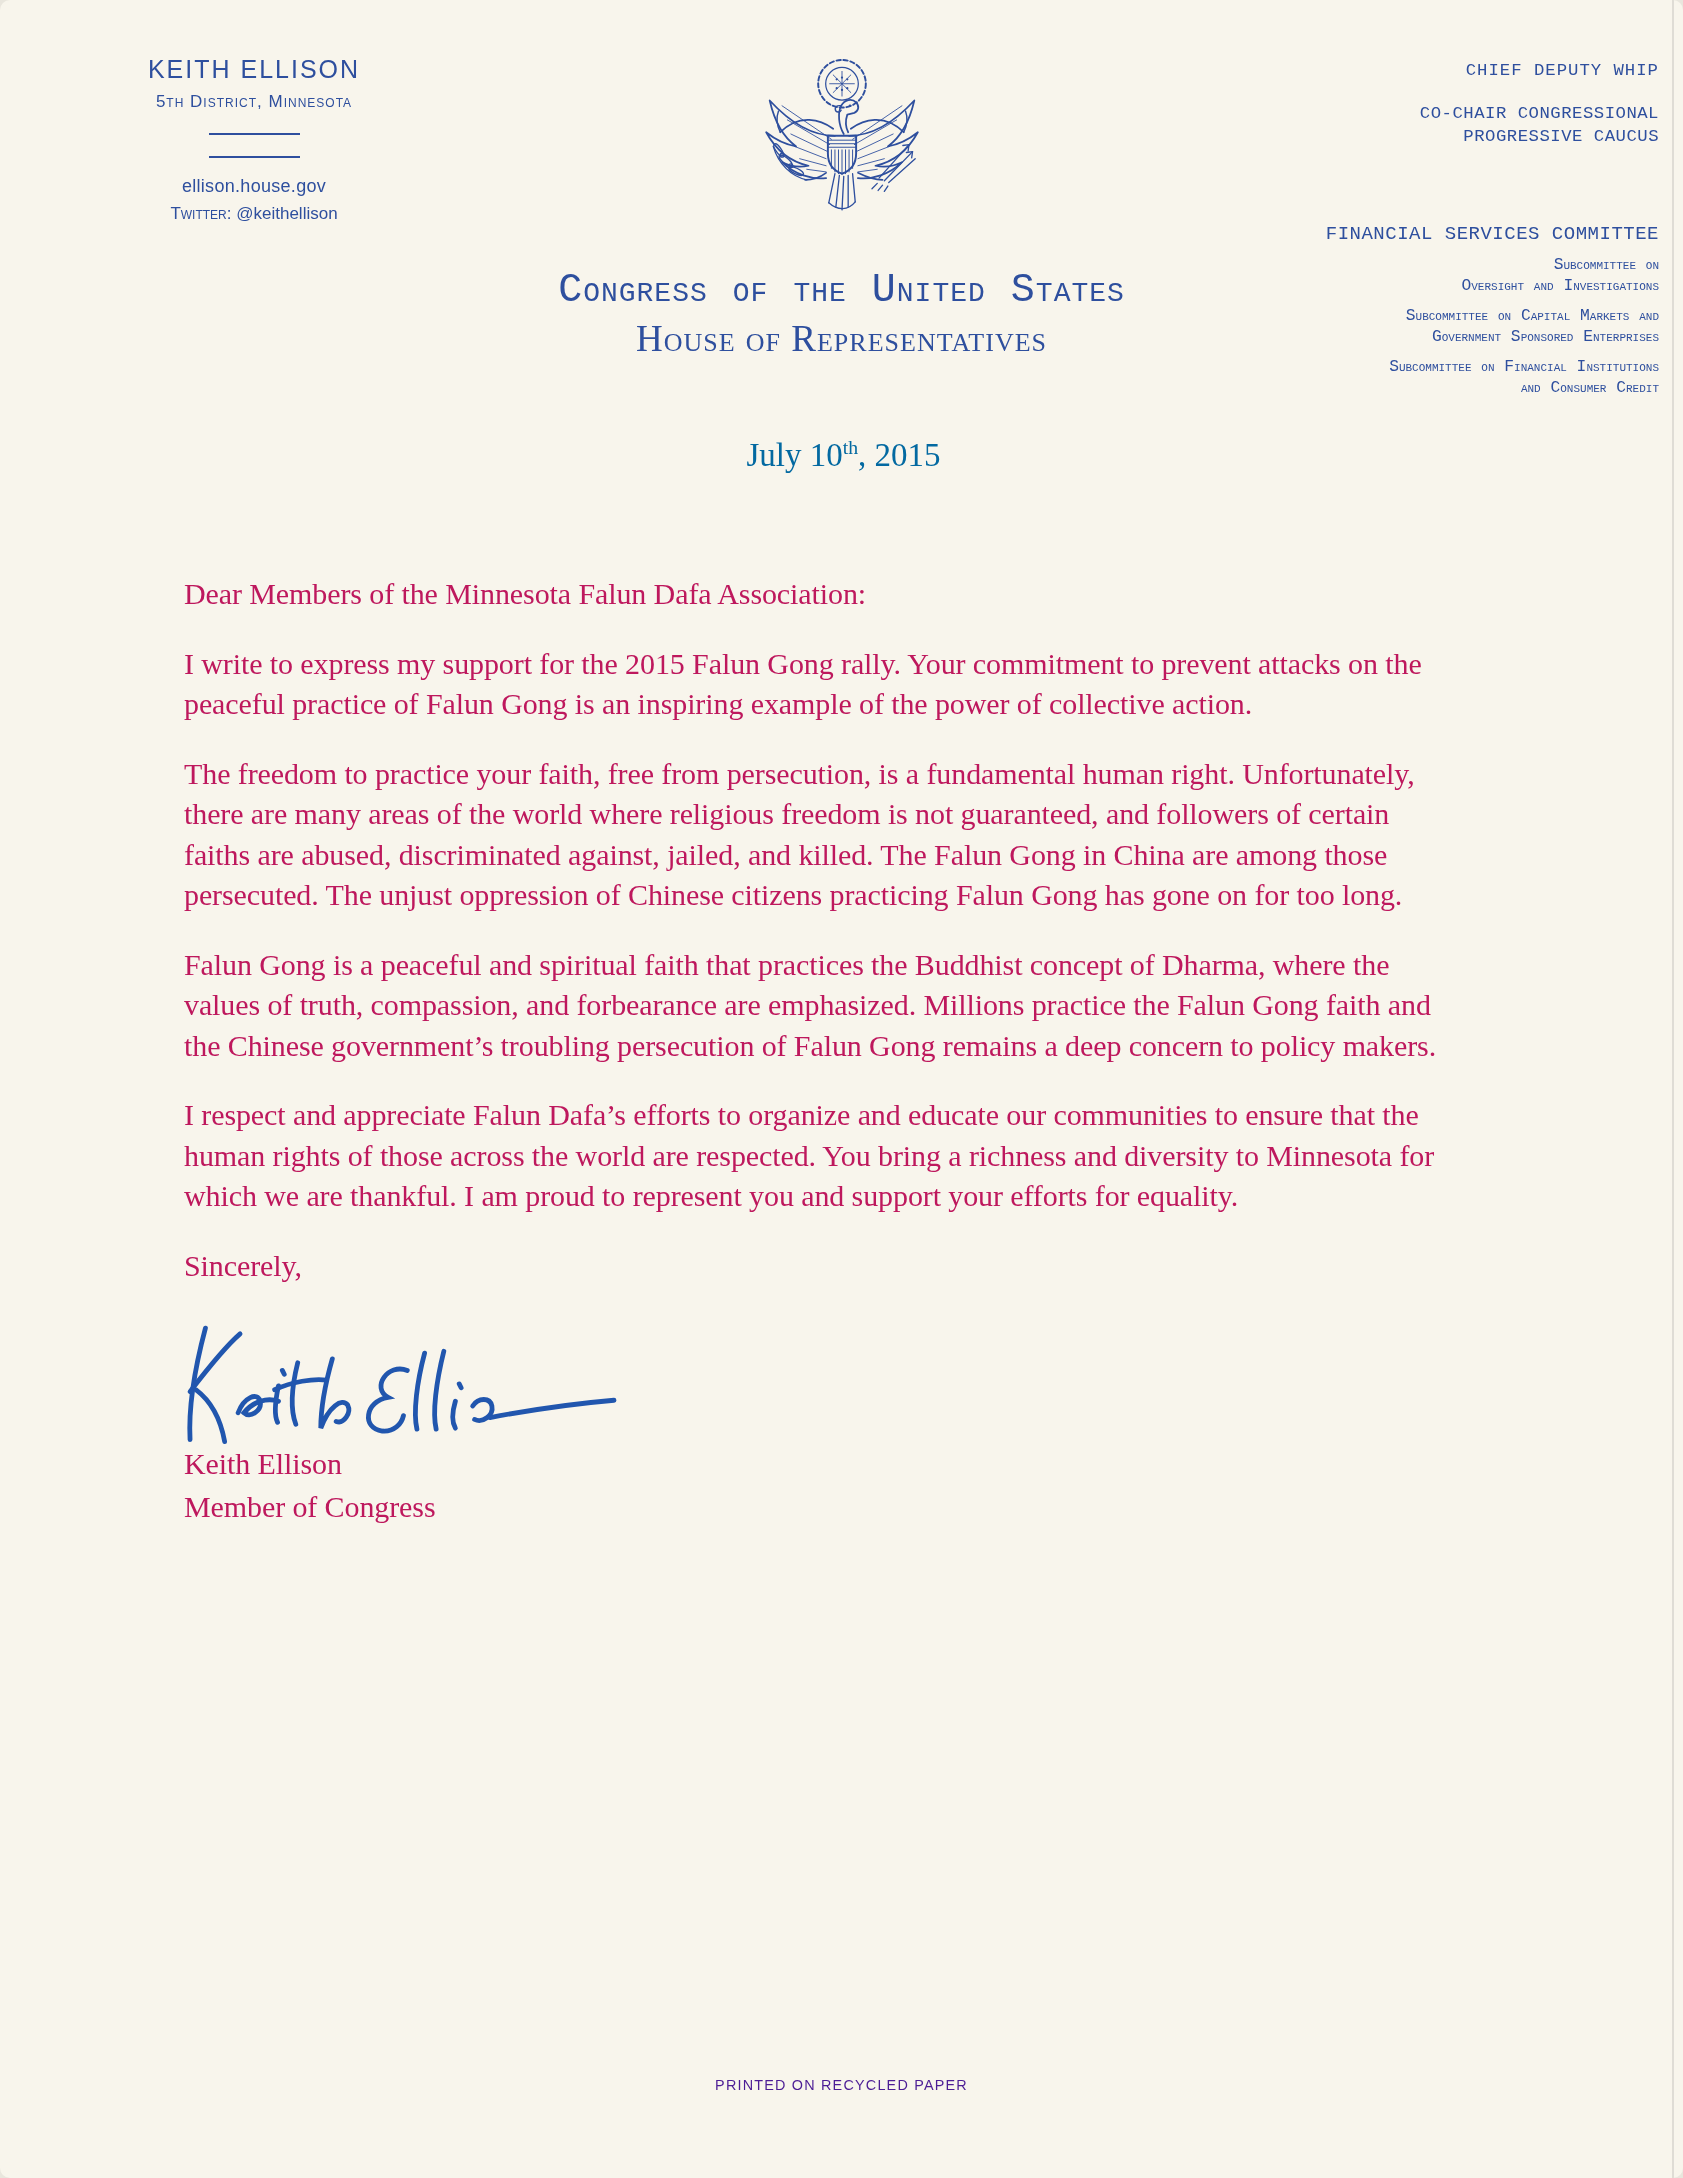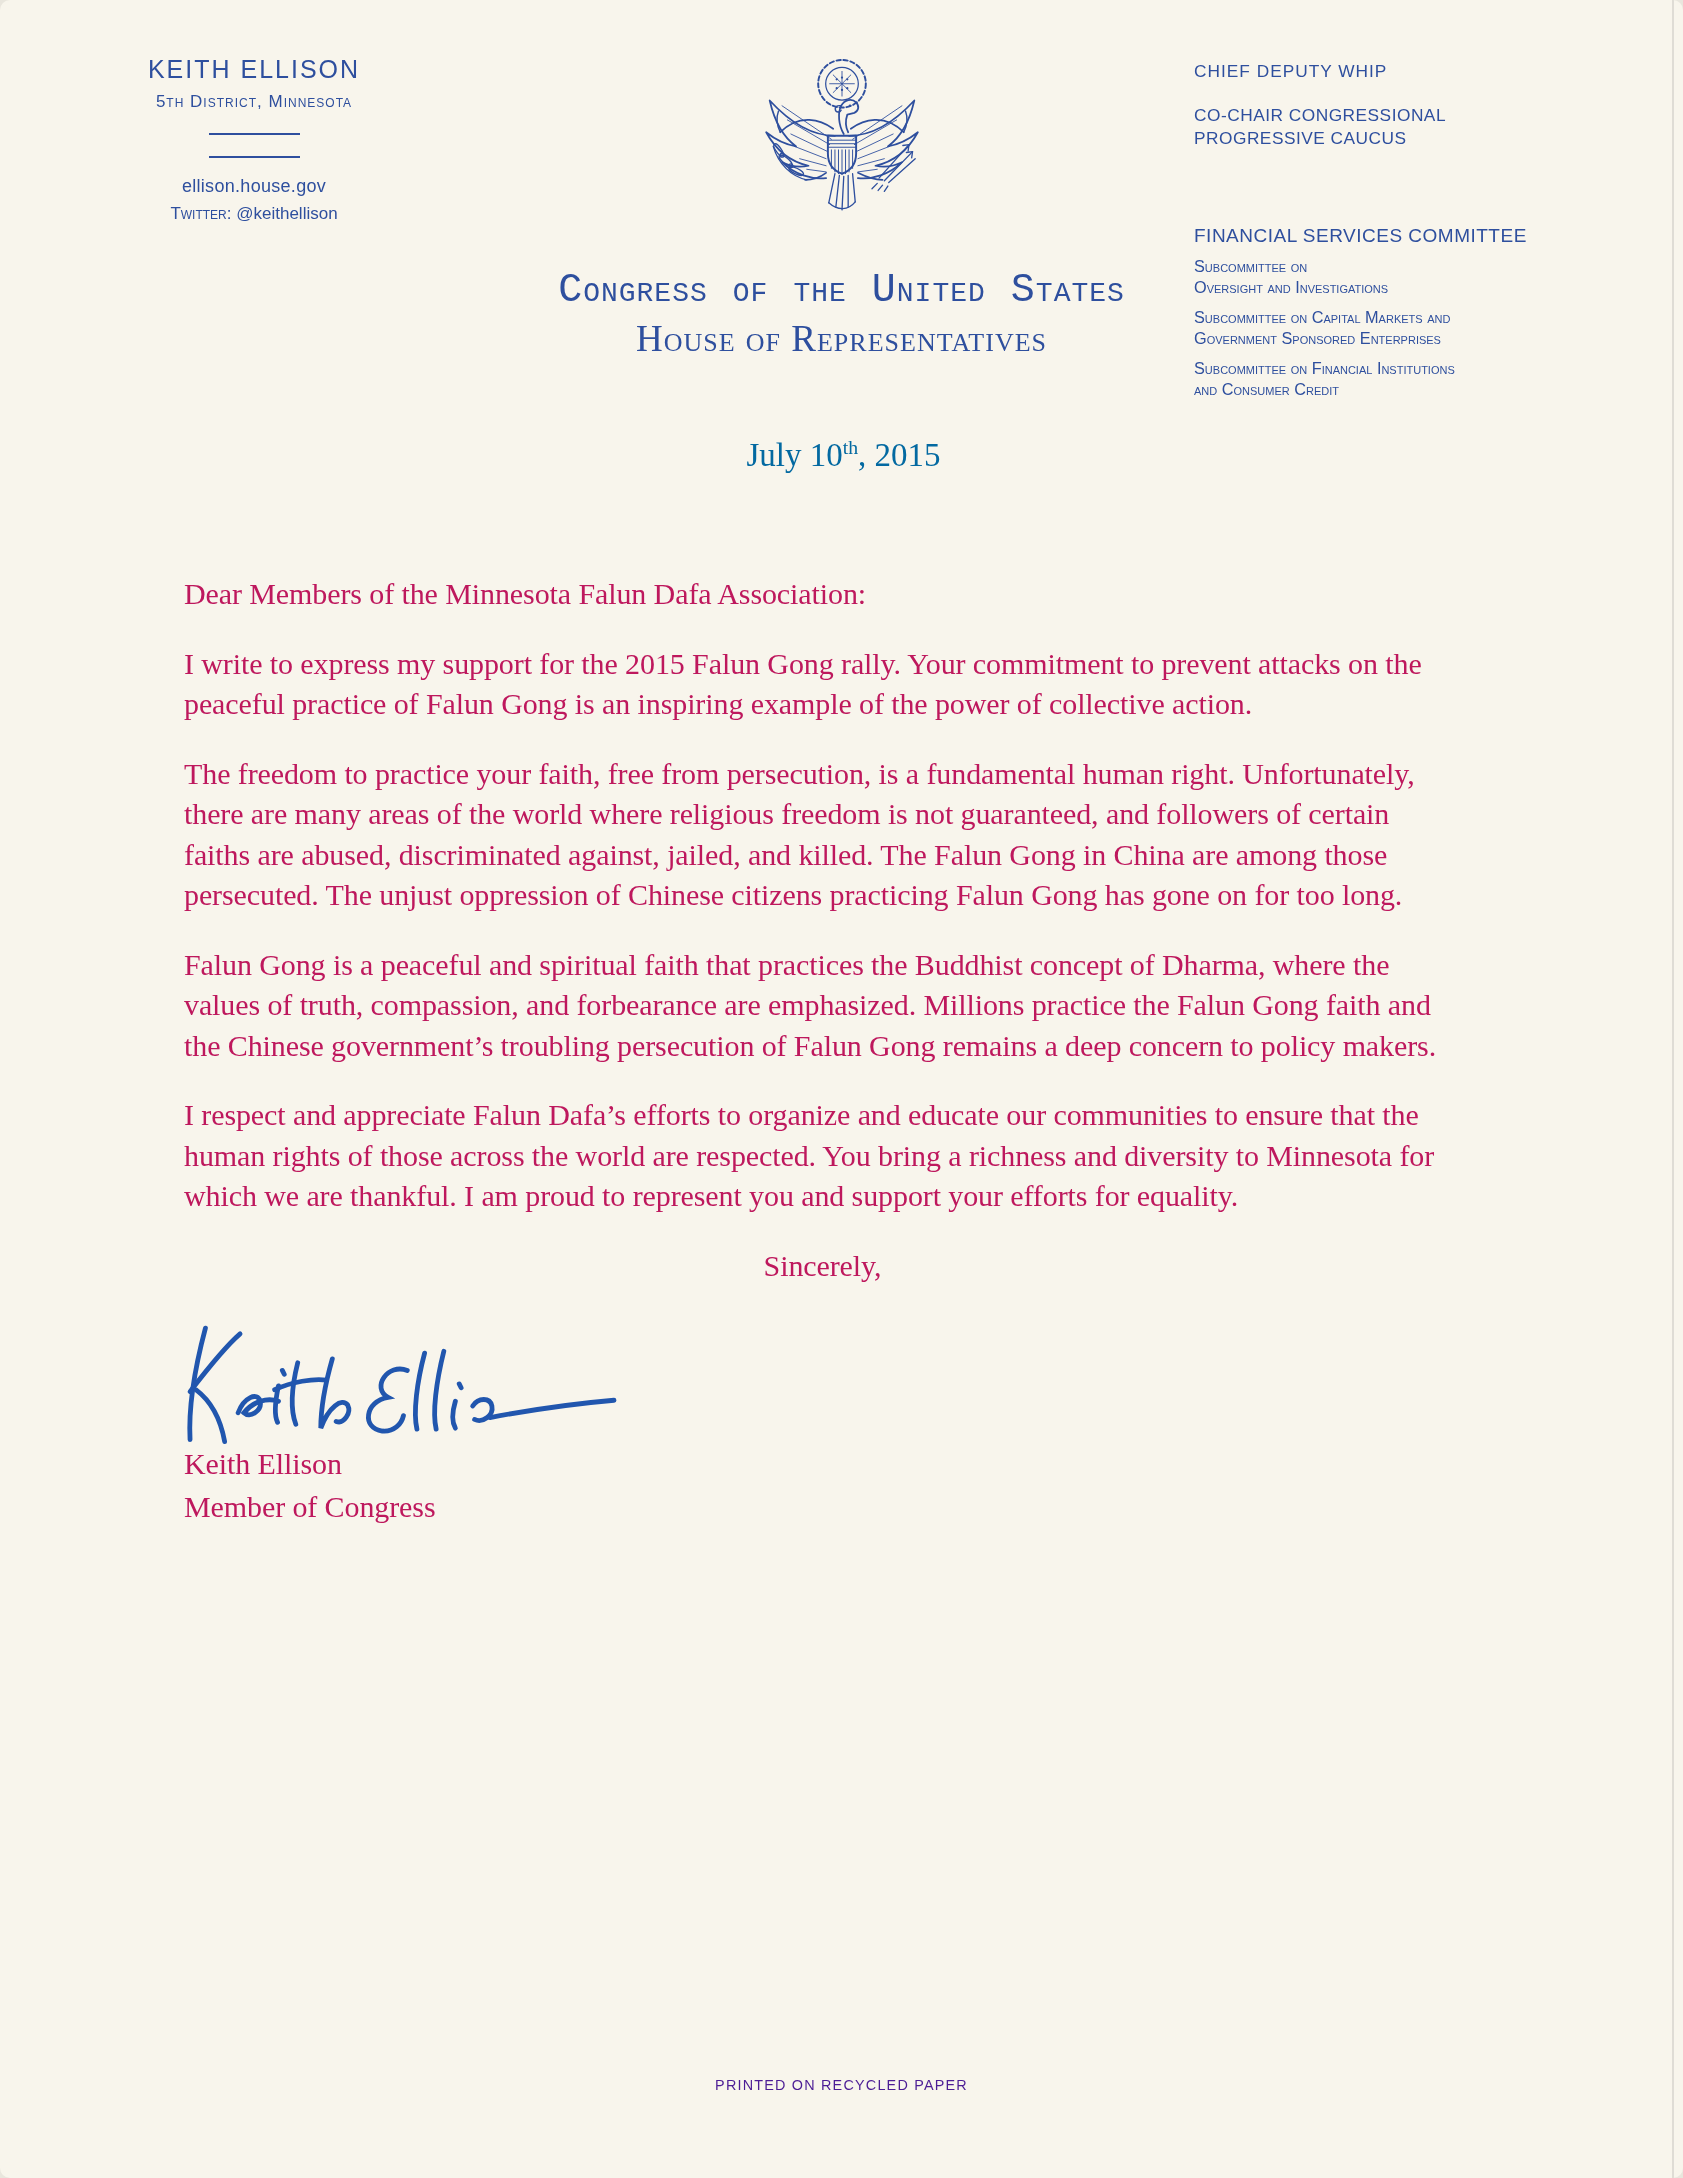--- a/index.html
+++ b/index.html
@@ -16,34 +16,34 @@
   .addr-dc{margin-top:46px;}
   .hr{width:91px;border-top:2px solid #2e4f9e;margin:21px auto 18px;}
   .website{font-size:18px;margin-top:14px;letter-spacing:0.3px;}
   .twitter{font-size:17px;margin-top:7px;}
   .twitter .sc{font-variant:small-caps;}
   
   .lh-center{position:absolute;left:50%;transform:translateX(-50%);top:50px;width:812px;text-align:center;}
   .congress{font-family:Liberation Mono, monospace;font-variant:small-caps;font-size:40px;letter-spacing:1px;margin-top:16px;white-space:nowrap;}
   .house{font-family:"Liberation Serif",serif;font-variant:small-caps;font-size:37px;letter-spacing:1px;margin-top:4px;}
   
-  .lh-right{position:absolute;right:24px;top:61px;width:465px;text-align:left;}
+  .lh-right{position:absolute;right:24px;top:61px;width:465px;text-align:right;font-family:Liberation Mono, monospace;}
   .whip{font-size:17.3px;letter-spacing:1px;}
   .caucus{font-size:17.3px;letter-spacing:0.5px;line-height:23px;margin-top:22px;}
   .committee{font-size:19px;letter-spacing:0.5px;margin-top:75px;}
   .subc{font-size:16.3px;font-variant:small-caps;line-height:21px;margin-top:9px;}
   
   .date{position:absolute;top:436px;left:4px;right:0;text-align:center;
         font-family:"Liberation Serif",serif;font-size:33px;color:#0369a1;}
   .date sup{font-size:60%;}
   .body{position:absolute;left:184px;top:574px;width:1277px;
         font-family:"Liberation Serif",serif;font-size:30px;line-height:1.35;
         color:#be185d;letter-spacing:-0.1px;}
   .body p{margin:0 0 29px 0;}
-  .closing{margin-top:69px;text-align:center;}
+  .closing{margin-top:69px;}
   .sig-wrap{position:relative;height:139px;margin-top:-6px;}
   .sig-wrap svg{position:absolute;left:-14px;top:-2px;}
   .signer-name{margin-top:-4px;}
   .signer-title{margin-top:2px;}
   
   .footer{position:absolute;top:2077px;left:0;right:0;text-align:center;
           font-size:14.4px;letter-spacing:1.2px;color:#4c1d95;}
   .scan-edge{position:absolute;top:0;bottom:0;right:9px;width:2px;background:rgba(110,110,110,.18);}
 </style>
 </head>

